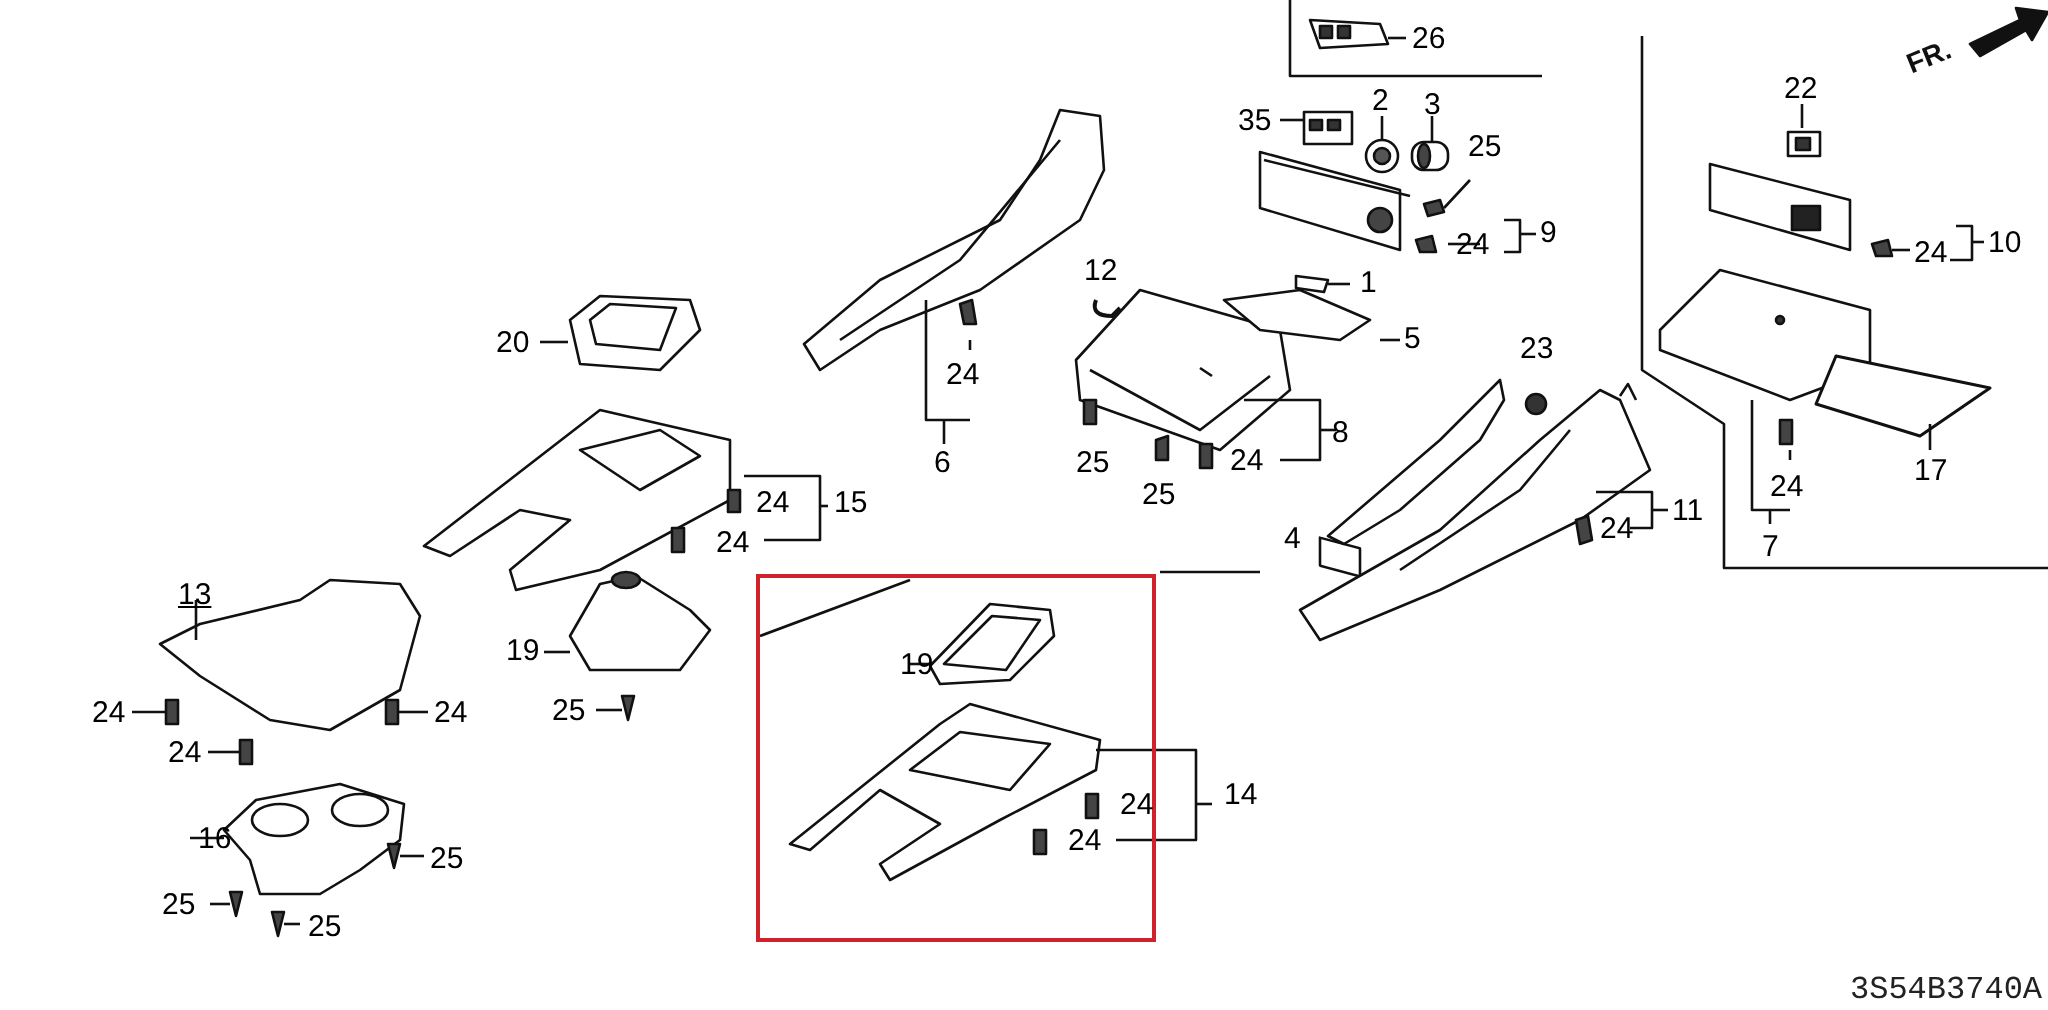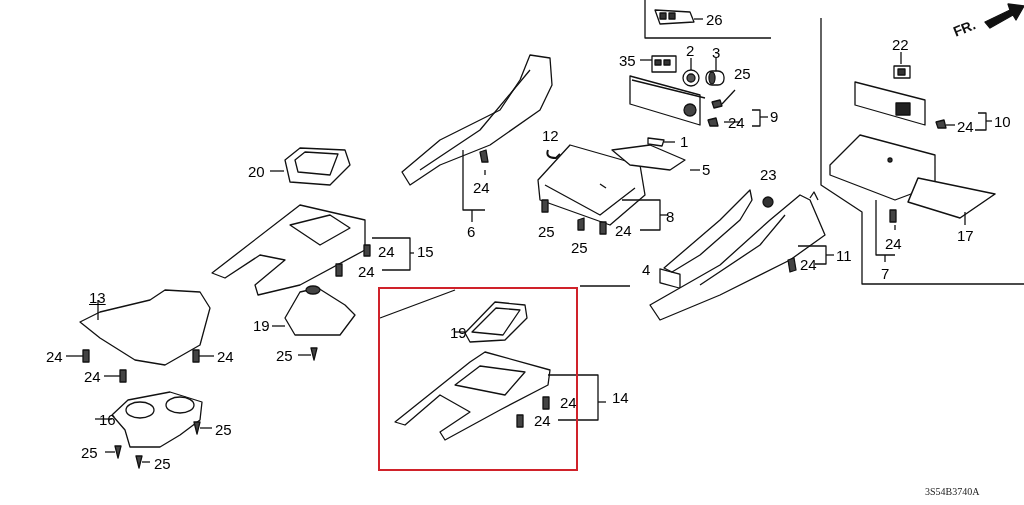--- a/index.html
+++ b/index.html
@@ -1,19 +1,19 @@
 <!DOCTYPE html>
 <html><head>
 <meta charset="utf-8">
 <style>
   html, body { margin:0; padding:0; background:#ffffff; }
   body { width:1024px; height:505px; position:relative; overflow:hidden; font-family:"Liberation Sans", sans-serif; }
   svg.diagram { position:absolute; left:0; top:0; }
   .lbl { position:absolute; font-family:"Liberation Sans", sans-serif; font-size:15px; color:#000000; line-height:1; white-space:nowrap; }
-  .code { position:absolute; font-family:Liberation Serif, serif; font-size:10px; color:#222; }
+  .code { position:absolute; font-family:Liberation Mono, monospace; font-size:16px; color:#222; }
   .fr { position:absolute; font-family:"Liberation Sans", sans-serif; font-weight:bold; font-size:14px; color:#111; transform:rotate(-22deg); }
   .hl { position:absolute; border:2px solid #d0222a; box-sizing:border-box; }
 </style>
 </head>
 <body>
 
 <svg class="diagram" width="1024" height="505" viewBox="0 0 1024 505" fill="none" stroke="#111" stroke-width="1.3" stroke-linejoin="round">
 
   <polyline points="645,0 645,38 771,38"></polyline>
   <polyline points="821,18 821,185 862,212 862,284 1024,284"></polyline>

